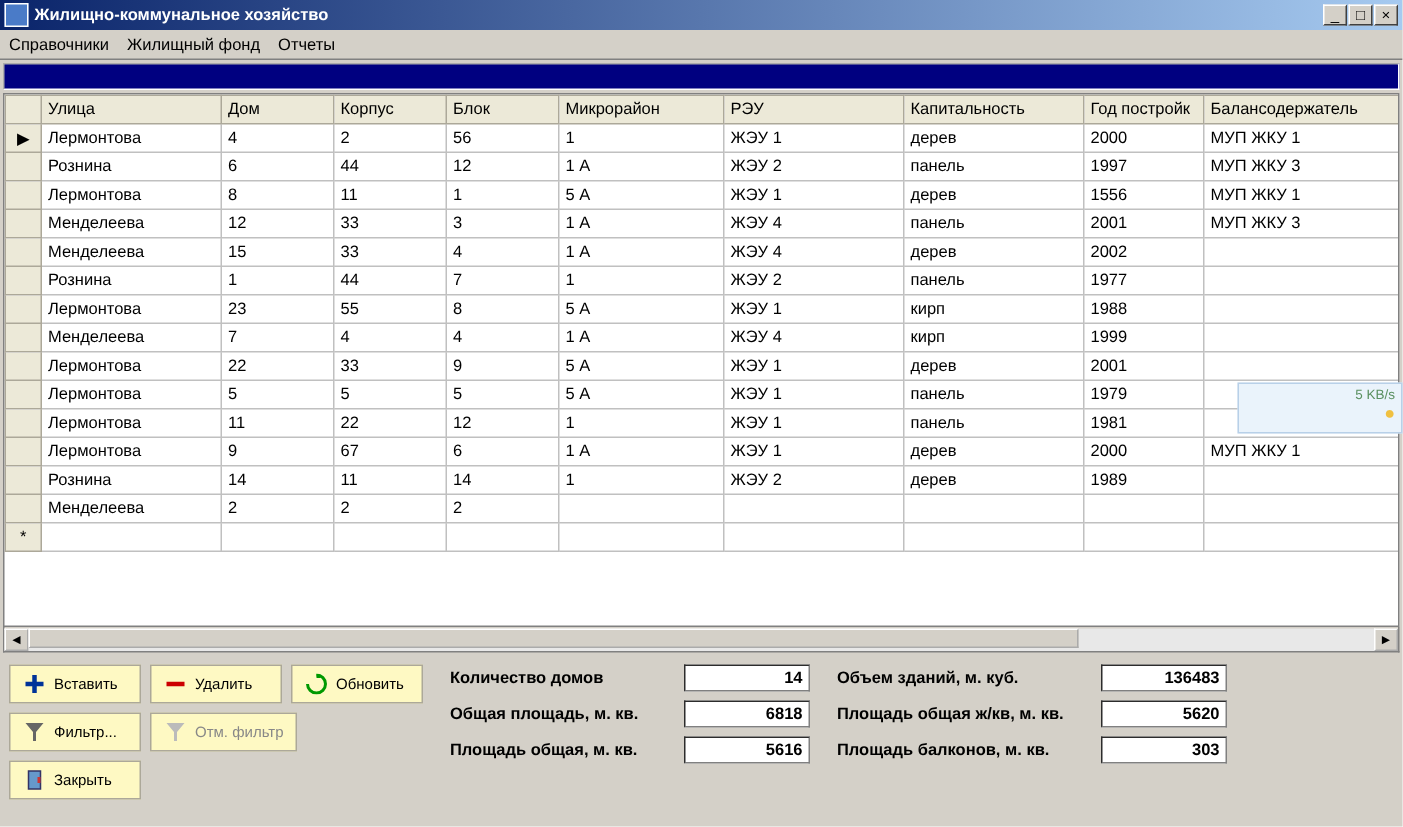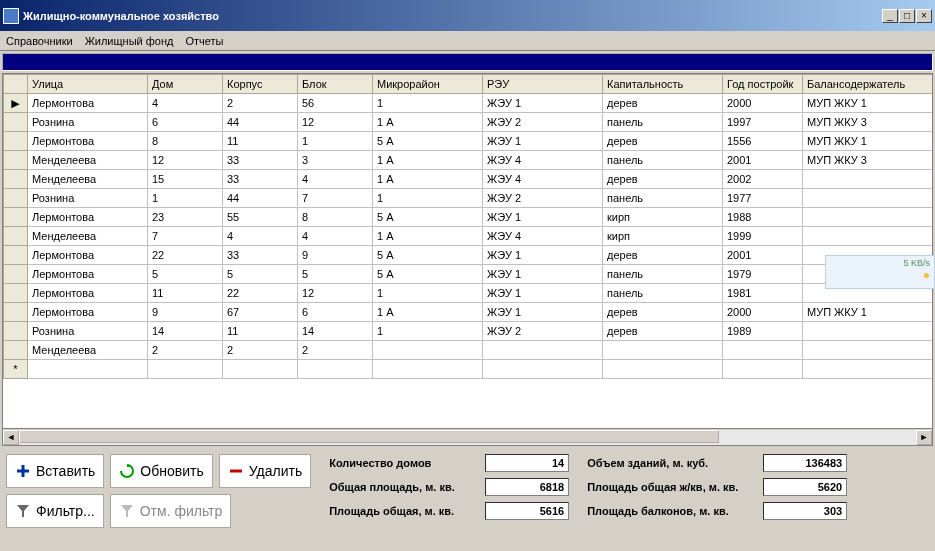--- a/index.html
+++ b/index.html
@@ -8,21 +8,21 @@
     font-family: Tahoma, Arial, sans-serif;
     font-size: 11px;
     background: #d4d0c8;
     width: 935px;
     height: 551px;
     overflow: hidden;
   }
   .titlebar {
     background: linear-gradient(to right, #0a246a, #a6caf0);
     color: #fff;
-    height: 31px;
+    height: 20px;
     display: flex;
     align-items: center;
     padding: 8px 3px;
   }
   .titlebar .app-icon {
     width: 16px; height: 16px;
     background: #4a7bc8;
     border: 1px solid #fff;
     margin-right: 4px;
   }
@@ -120,27 +120,27 @@
   }
   .bottom-panel {
     margin: 4px 2px;
     padding: 4px;
     background: #d4d0c8;
   }
   .btn {
     display: inline-flex;
     align-items: center;
     gap: 5px;
-    background: #ffffff;
+    background: #fef9c3;
     border: 1px solid #aca899;
-    padding: 16px 8px;
+    padding: 4px 8px;
     min-width: 88px;
     height: 26px;
     cursor: pointer;
-    font-size: 14px;
+    font-size: 10px;
   }
   .btn.disabled { color: #888; }
   .btn .ico { width: 16px; height: 16px; display: inline-flex; align-items:center; justify-content:center; }
   .stats {
     display: flex;
     flex-direction: column;
     gap: 6px;
     margin-left: 8px;
   }
   .stat-row { display: flex; align-items: center; gap: 6px; }
@@ -411,54 +411,63 @@
               <svg width="14" height="14">
                 <line x1="7" y1="1" x2="7" y2="13" stroke="#003399" stroke-width="3"></line>
                 <line x1="1" y1="7" x2="13" y2="7" stroke="#003399" stroke-width="3"></line>
               </svg>
             </span>
           <span>Вставить</span>
         </div>
         <div class="btn">
           <span class="ico">
               <svg width="14" height="14">
+                <line x1="1" y1="7" x2="13" y2="7" stroke="#cc0000" stroke-width="3"></line>
+              </svg>
+            </span>
+          <span>Удалить</span>
+        </div>
+        <div class="btn">
+          <span class="ico">
+              <svg width="14" height="14">
                 <path d="M7 1 A6 6 0 1 1 1 7" fill="none" stroke="#009900" stroke-width="2"></path>
                 <polygon points="7,0 10,3 7,3" fill="#009900"></polygon>
               </svg>
             </span>
           <span>Обновить</span>
         </div>
-        <div class="btn">
-          <span class="ico">
-              <svg width="14" height="14">
-                <line x1="1" y1="7" x2="13" y2="7" stroke="#cc0000" stroke-width="3"></line>
-              </svg>
-            </span>
-          <span>Удалить</span>
-        </div>
       </div>
       <div class="btn-group">
         <div class="btn">
           <span class="ico">
               <svg width="14" height="14">
                 <polygon points="1,1 13,1 8,7 8,13 6,13 6,7" fill="#666"></polygon>
               </svg>
             </span>
           <span>Фильтр...</span>
         </div>
         <div class="btn disabled">
           <span class="ico">
               <svg width="14" height="14">
                 <polygon points="1,1 13,1 8,7 8,13 6,13 6,7" fill="#bbb"></polygon>
               </svg>
             </span>
           <span>Отм. фильтр</span>
         </div>
       </div>
       <div class="btn-group">
+        <div class="btn">
+          <span class="ico">
+              <svg width="14" height="14">
+                <rect x="3" y="1" width="8" height="12" fill="#6699cc" stroke="#336"></rect>
+                <rect x="9" y="5" width="2" height="4" fill="#cc3333"></rect>
+              </svg>
+            </span>
+          <span>Закрыть</span>
+        </div>
       </div>
     </div>
 
     <div class="stats">
       <div class="stat-row">
         <span class="stat-label">Количество домов</span>
         <span class="stat-box">14</span>
         <span class="stat-label2">Объем зданий, м. куб.</span>
         <span class="stat-box">136483</span>
       </div>

